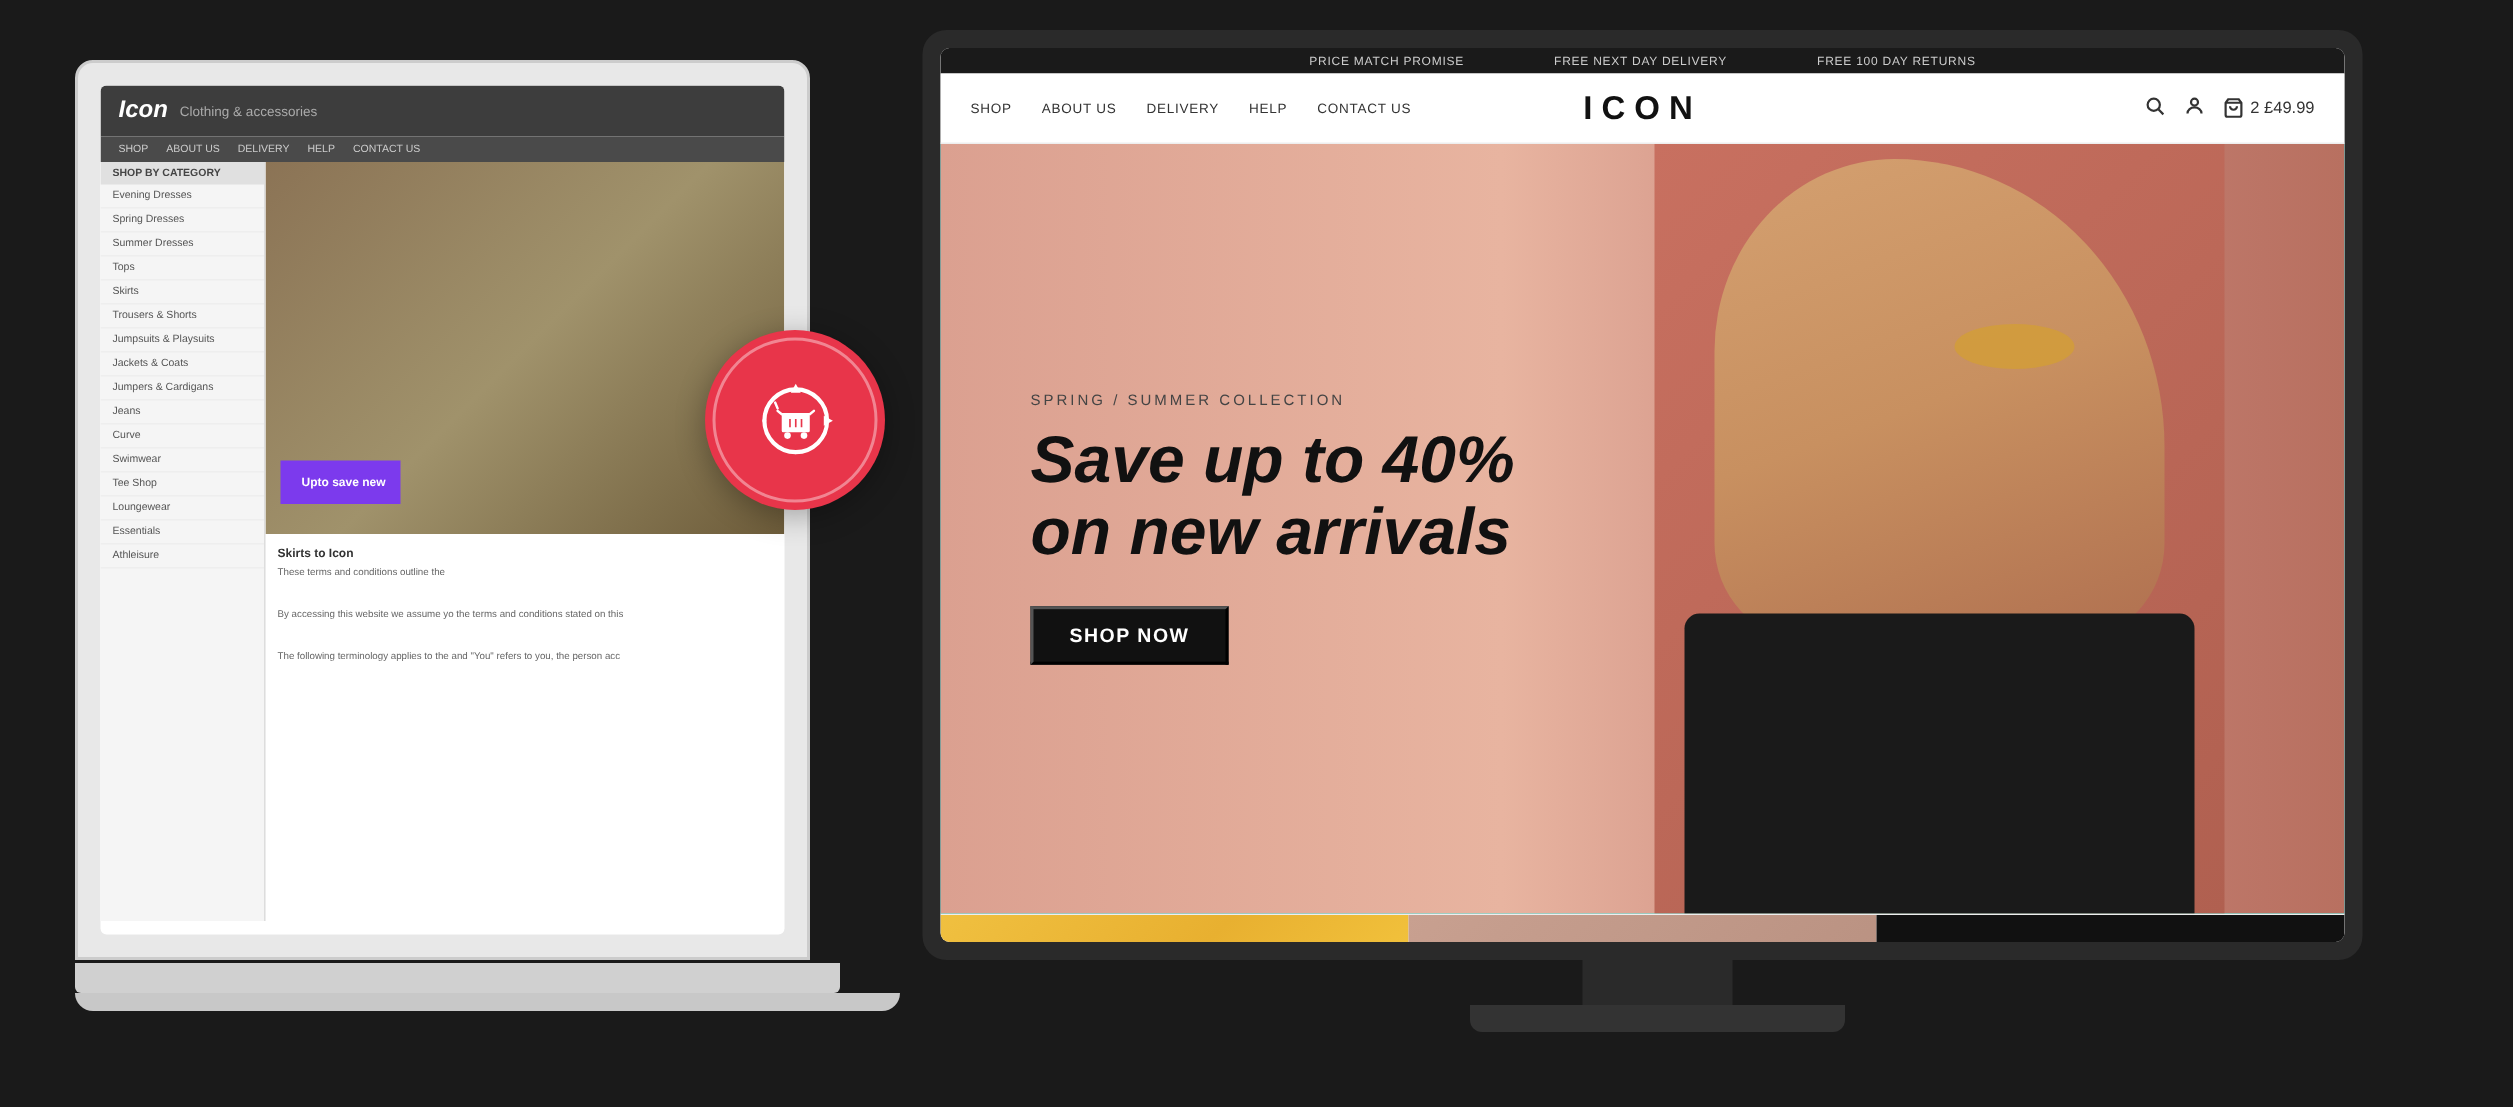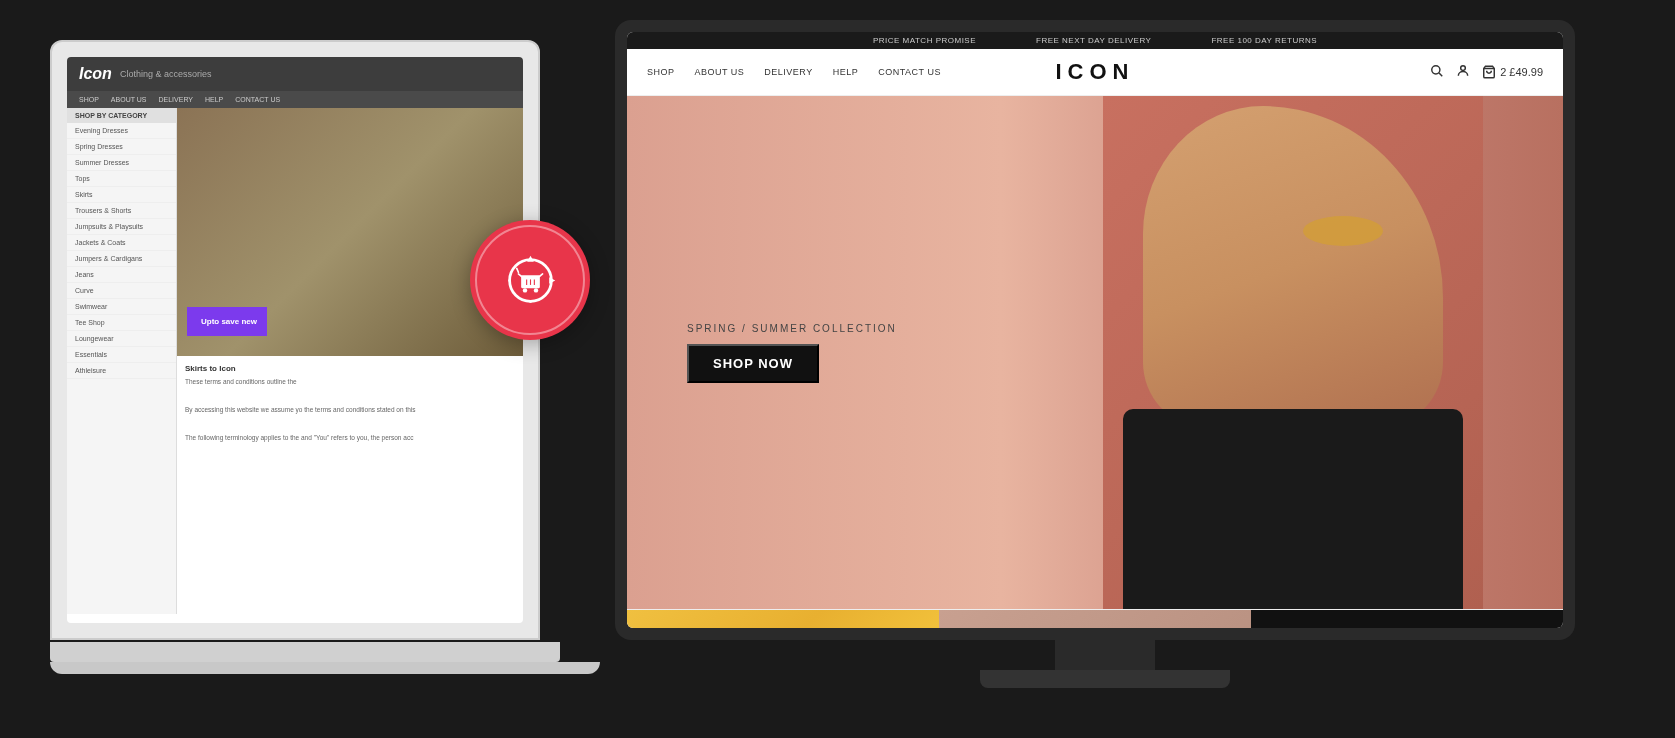--- a/index.html
+++ b/index.html
@@ -556,20 +556,24 @@
 
         <div class="ms-hero">
           <div class="ms-hero-bg"></div>
 
           <div class="ms-hero-figure"></div>
 
           <div class="ms-hero-glasses"></div>
 
           <div class="ms-hero-text">
             <div class="ms-hero-subtitle">SPRING / SUMMER COLLECTION</div>
+            <div class="ms-hero-title">
+              <span>Save up to 40%</span><br>
+              <span>on new arrivals</span>
+            </div>
             <button class="ms-hero-btn">Shop now</button>
           </div>
         </div>
 
         <div class="ms-thumbs">
           <div class="ms-thumb"></div>
           <div class="ms-thumb"></div>
           <div class="ms-thumb"></div>
         </div>
 

